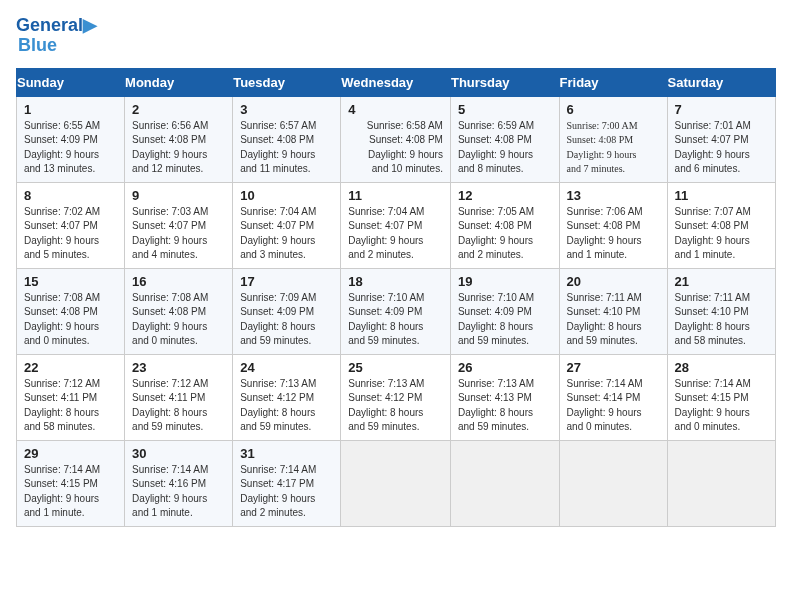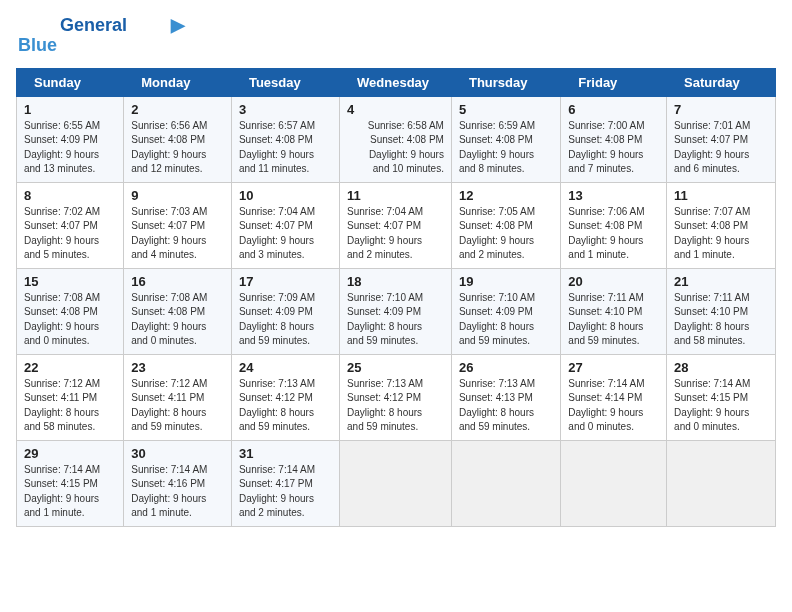--- a/index.html
+++ b/index.html
@@ -19,31 +19,31 @@
     .logo {
       display: flex;
       align-items: center;
       gap: 4px;
     }
     .logo-text {
       font-size: 18px;
       font-weight: bold;
       line-height: 1.1;
     }
-    .logo-text span { color: #1a5fa8; margin-left: 44px; }
+    .logo-text span { color: #1a5fa8; }
     .title-block { text-align: right; }
     .title-block h1 { font-size: 32px; font-weight: bold; color: #222; }
     .title-block h2 { font-size: 16px; font-weight: normal; color: #444; }
     .calendar { width: 100%; border-collapse: collapse; }
     .calendar thead tr th {
       background: #1a5fa8;
       color: #fff;
       font-size: 13px;
       font-weight: bold;
-      padding: 6px 17px;
+      padding: 6px 0;
       text-align: left;
       border: 1px solid #1a5fa8;
     }
     .calendar tbody tr td {
       vertical-align: top;
       border: 1px solid #ccc;
       padding: 5px 7px;
       width: 113px;
       background: #fff;
       font-size: 10.5px;
@@ -133,21 +133,21 @@
         </td>
         <td>
           <span class="day-num">5</span>
           <div class="day-detail" style="white-space: pre-line;">Sunrise: 6:59 AM
 Sunset: 4:08 PM
 Daylight: 9 hours
 and 8 minutes.</div>
         </td>
         <td>
           <span class="day-num">6</span>
-          <div class="day-detail" style="white-space: pre-line;">Sunrise: 7:00 AM
+          <div class="day-detail" style="white-space: pre-line; font-family: Liberation Serif, serif;">Sunrise: 7:00 AM
 Sunset: 4:08 PM
 Daylight: 9 hours
 and 7 minutes.</div>
         </td>
         <td>
           <span class="day-num">7</span>
           <div class="day-detail" style="white-space: pre-line;">Sunrise: 7:01 AM
 Sunset: 4:07 PM
 Daylight: 9 hours
 and 6 minutes.</div>

